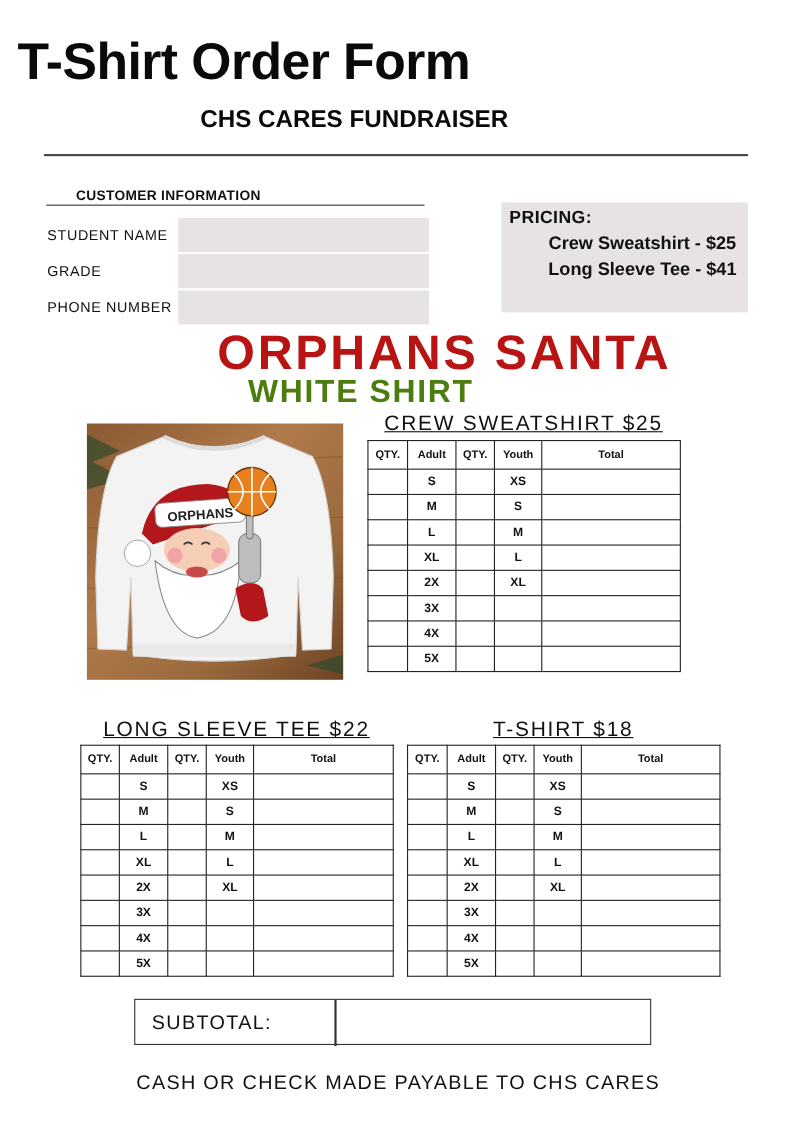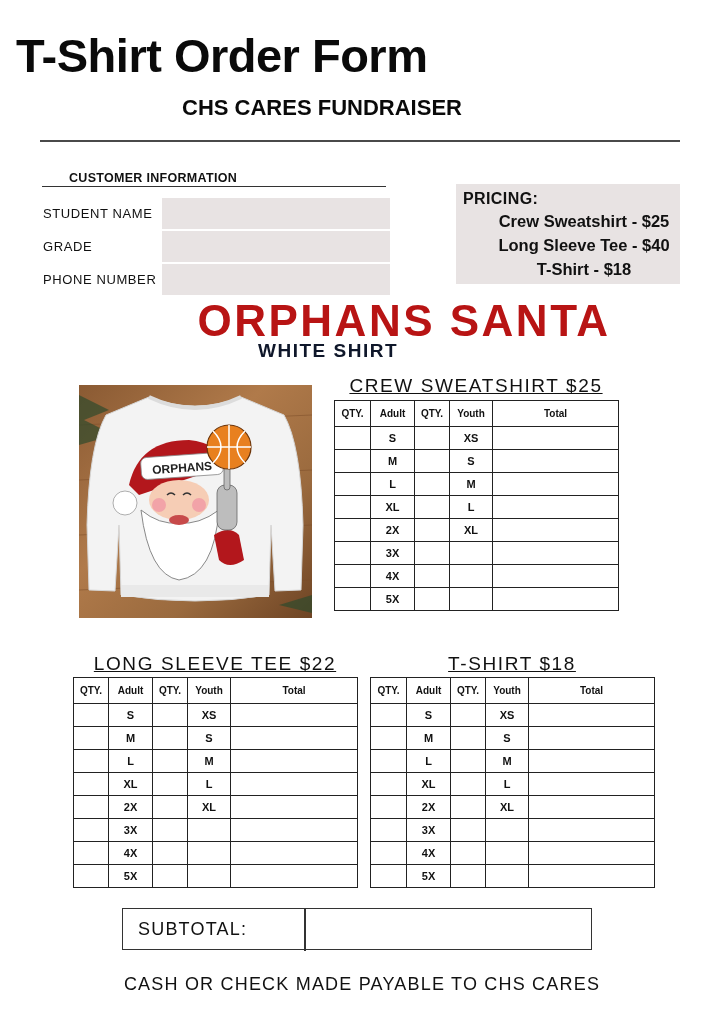--- a/index.html
+++ b/index.html
@@ -12,21 +12,21 @@
   .ci-head { left:46px; top:171px; font-size:12.5px; font-weight:bold; letter-spacing:0.3px;margin-left:23px; }
   .ci-line { left:42px; top:186px; width:344px; height:1px; background:#333; }
   .ci-label { left:43px; font-size:13px; letter-spacing:0.6px; color:#111; }
   .ci-field { left:162px; width:224px; height:29px; background:#e8e3e3; border:none; }
 
   .pricing { left:456px; top:184px; width:224px; height:100px; background:#e8e3e3; }
   .pricing .ph { position:absolute; left:7px; top:6px; font-size:16px; font-weight:bold; letter-spacing:0.4px; }
   .pricing .pl { position:absolute; left:0; width:224px; text-align:center; font-size:16.5px; font-weight:bold;padding-left:16px; }
 
   .brand { left:0; width:724px; top:296px; text-align:center; font-size:44px; font-weight:bold; color:#b81414; letter-spacing:2.5px;padding-left:42px; }
-  .brand2 { left:0; width:656px; top:340px; text-align:center; font-size:19px; font-weight:bold; color:#0f172a; letter-spacing:1.5px; }
+  .brand2 { left:0; width:656px; top:340px; text-align:center; font-size:29px; font-weight:bold; color:#4d7c0f; letter-spacing:1.5px; }
 
   .photo { left:79px; top:385px; width:233px; height:233px; background:linear-gradient(135deg,#8a5a33,#b07a4a 40%,#9a6a3e 70%,#6e4424); overflow:hidden; }
 
   .sec-title { font-size:19px; letter-spacing:1.6px; color:#111; text-align:center;text-decoration:underline; }
 
   table.order { position:absolute; border-collapse:collapse; table-layout:fixed; }
   table.order th, table.order td { border:1.5px solid #222; padding:0; text-align:center; font-size:11px; font-weight:bold; color:#111; }
   table.order th { height:24px; font-size:10px; }
   table.order td { height:22px; }
   table.order td.qty-cell, table.order td.total-cell { cursor:text; }
@@ -52,22 +52,21 @@
 
 <div class="abs ci-label" style="top:239px">GRADE</div>
 <input class="abs ci-field" style="top: 231px;" value="">
 
 <div class="abs ci-label" style="top:272px">PHONE NUMBER</div>
 <input class="abs ci-field" style="top: 264px;" value="">
 
 <div class="abs pricing">
   <div class="ph">PRICING:</div>
   <div class="pl" style="top:28px">Crew Sweatshirt - $25</div>
-  <div class="pl" style="top:52px">Long Sleeve Tee - $40</div>
-  <div class="pl" style="top:76px">T-Shirt - $18</div>
+  <div class="pl" style="top:52px">Long Sleeve Tee - $41</div>
 </div>
 
 <div class="abs brand">ORPHANS SANTA</div>
 <div class="abs brand2">WHITE SHIRT</div>
 
 <div class="abs photo">
   <svg width="233" height="233" viewBox="0 0 233 233">
 
     <g stroke="#7a4c28" stroke-width="1" opacity="0.5">
       <line x1="0" y1="40" x2="233" y2="30"></line>

